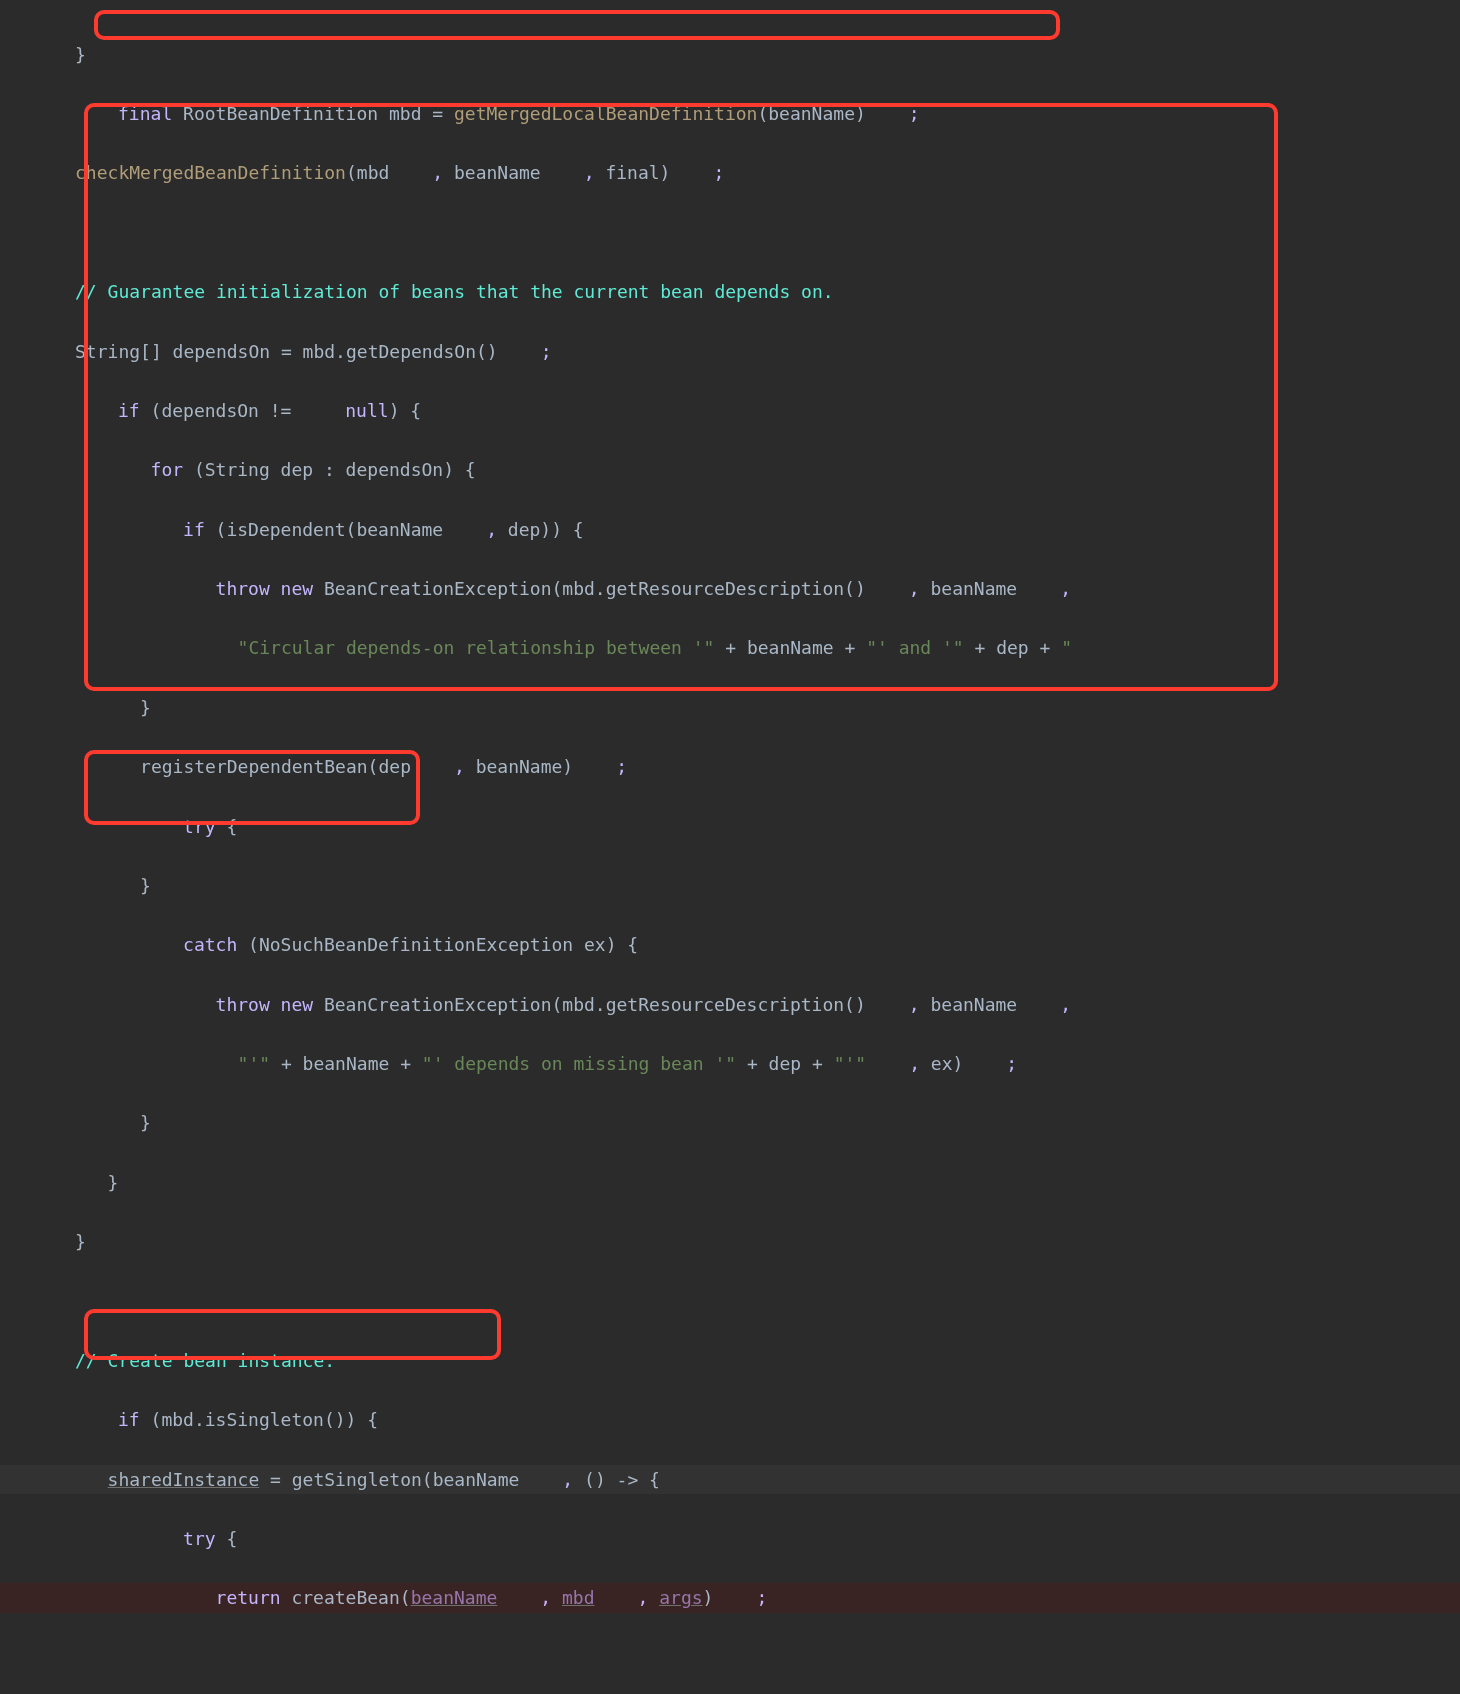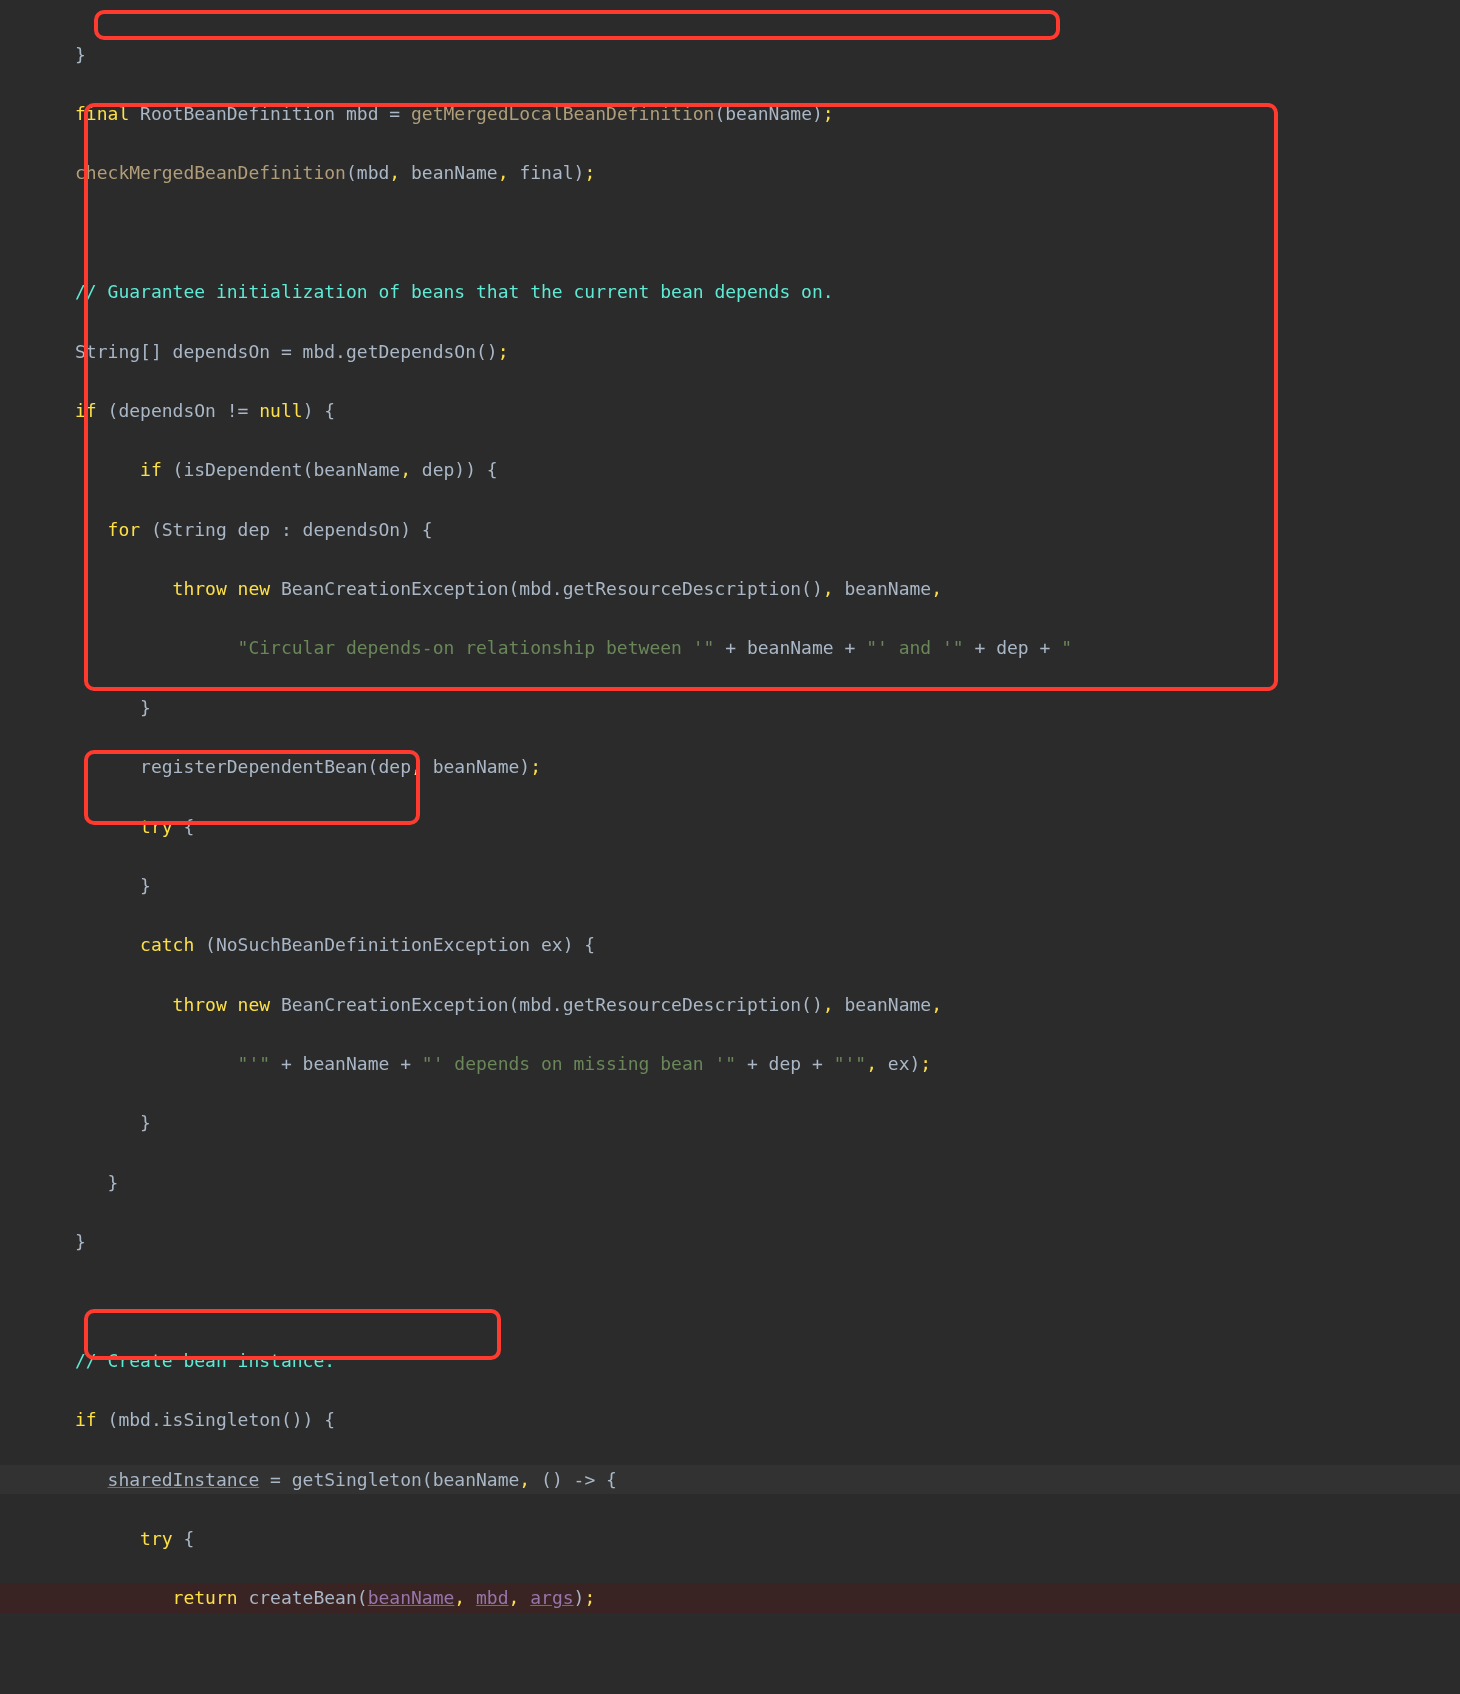--- a/index.html
+++ b/index.html
@@ -25,21 +25,21 @@
       display: block;
       padding: 0 10px;
       min-height: 1.65em;
     }
     .highlight-line {
       background-color: #3a2323;
     }
     .semi-highlight {
       background-color: #323232;
     }
-    .kw { color: #fde047; }
+    .kw { color: #c4b5fd; margin-left: 43px; }
     .method-call { color: #b09d79; text-align: center; }
     .string { color: #6a8759; }
     .comment { color: #5eead4; }
     .ident { color: #a9b7c6; }
     .param { color: #9876aa; }
     .underline { text-decoration: underline; text-decoration-color: #707070; }
     .op { color: #a9b7c6; }
     
     .red-box {
       position: absolute;
@@ -53,22 +53,22 @@
 <body>
 
 <div class="code-container">
 <span class="line">      <span class="ident">}</span></span>
 <span class="line">      <span class="kw">final </span><span class="ident">RootBeanDefinition mbd </span><span class="op">= </span><span class="method-call">getMergedLocalBeanDefinition</span><span class="ident">(beanName)</span><span class="kw">;</span></span>
 <span class="line">      <span class="method-call">checkMergedBeanDefinition</span><span class="ident">(mbd</span><span class="kw">, </span><span class="ident">beanName</span><span class="kw">, </span><span class="ident">final)</span><span class="kw">;</span></span>
 <span class="line"></span>
 <span class="line">      <span class="comment">// Guarantee initialization of beans that the current bean depends on.</span></span>
 <span class="line">      <span class="ident">String[] dependsOn = mbd.getDependsOn()</span><span class="kw">;</span></span>
 <span class="line">      <span class="kw">if </span><span class="ident">(dependsOn != </span><span class="kw">null</span><span class="ident">) {</span></span>
+<span class="line">         <span class="kw">for </span><span class="ident">(String dep : dependsOn) {</span></span>
 <span class="line">            <span class="kw">if </span><span class="ident">(isDependent(beanName</span><span class="kw">, </span><span class="ident">dep)) {</span></span>
-<span class="line">         <span class="kw">for </span><span class="ident">(String dep : dependsOn) {</span></span>
 <span class="line">               <span class="kw">throw new </span><span class="ident">BeanCreationException(mbd.getResourceDescription()</span><span class="kw">, </span><span class="ident">beanName</span><span class="kw">,</span></span>
 <span class="line">                     <span class="string">"Circular depends-on relationship between '"</span><span class="ident"> + beanName + </span><span class="string">"' and '"</span><span class="ident"> + dep + </span><span class="string">"</span></span>
 <span class="line">            <span class="ident">}</span></span>
 <span class="line">            <span class="ident">registerDependentBean(dep</span><span class="kw">, </span><span class="ident">beanName)</span><span class="kw">;</span></span>
 <span class="line">            <span class="kw">try </span><span class="ident">{</span></span>
 <span class="line">            <span class="ident">}</span></span>
 <span class="line">            <span class="kw">catch </span><span class="ident">(NoSuchBeanDefinitionException ex) {</span></span>
 <span class="line">               <span class="kw">throw new </span><span class="ident">BeanCreationException(mbd.getResourceDescription()</span><span class="kw">, </span><span class="ident">beanName</span><span class="kw">,</span></span>
 <span class="line">                     <span class="string">"'"</span><span class="ident"> + beanName + </span><span class="string">"' depends on missing bean '"</span><span class="ident"> + dep + </span><span class="string">"'"</span><span class="kw">, </span><span class="ident">ex)</span><span class="kw">;</span></span>
 <span class="line">            <span class="ident">}</span></span>

